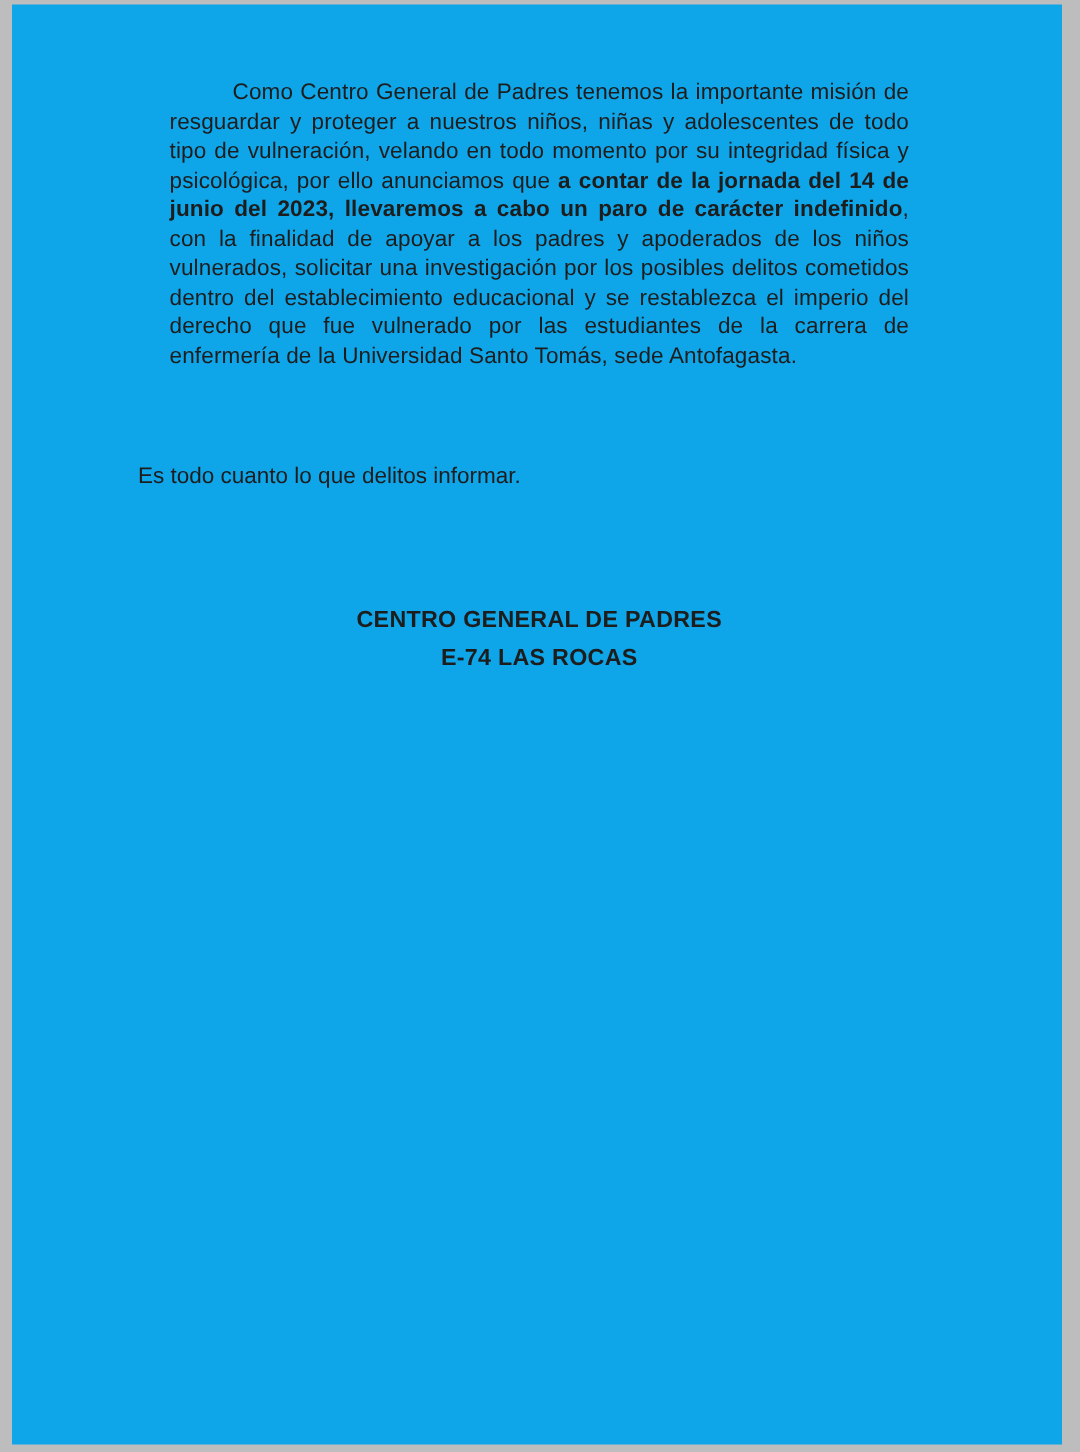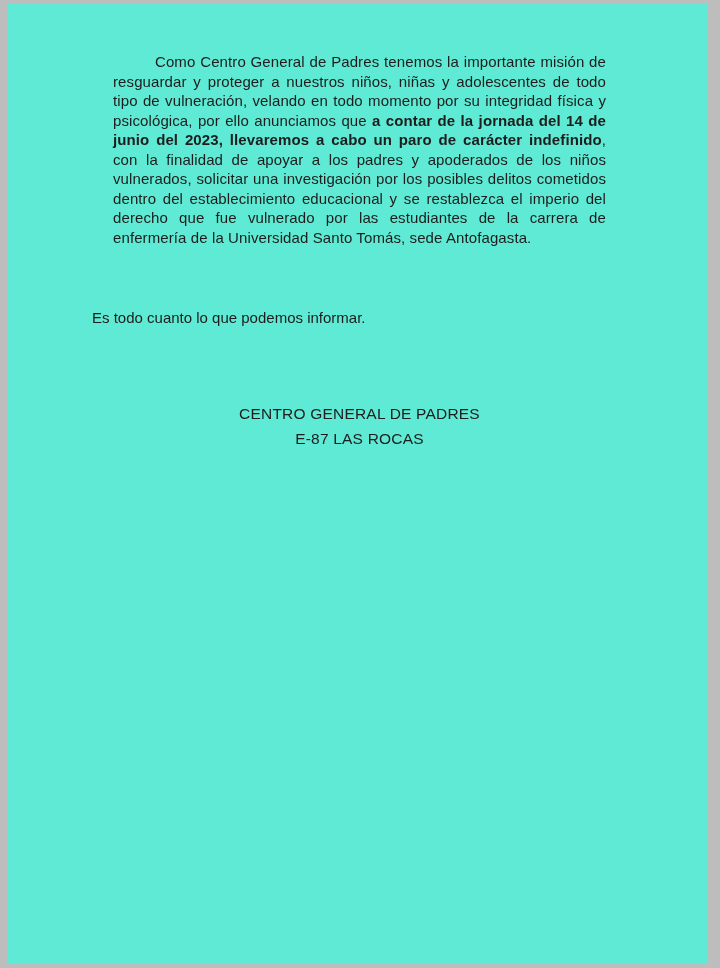--- a/index.html
+++ b/index.html
@@ -44,30 +44,30 @@
     text-indent: 0;
   }
   .signature {
     margin: 77px 102px 0 105px;
     text-align: center;
   }
   .signature p {
     margin: 0 0 5px 0;
     font-size: 15.5px;
     line-height: 20px;
-    font-weight: normal;
+    font-weight: bold;
     letter-spacing: 0.2px;
   }
 </style>
 </head>
 <body style="background: rgb(189, 189, 189);">
 
-<div class="page" style="background: #5eead4; color: rgb(29, 29, 29);">
+<div class="page" style="background: #0ea5e9; color: rgb(29, 29, 29);">
   <div class="letter-body">
 
   <p class="para"><span>Como Centro General de Padres tenemos la importante misión de resguardar y proteger a nuestros niños, niñas y adolescentes de todo tipo de vulneración, velando en todo momento por su integridad física y psicológica, por ello anunciamos que </span><b>a contar de la jornada del 14 de junio del 2023, llevaremos a cabo un paro de carácter indefinido</b><span>, con la finalidad de apoyar a los padres y apoderados de los niños vulnerados, solicitar una investigación por los posibles delitos cometidos dentro del establecimiento educacional y se restablezca el imperio del derecho que fue vulnerado por las estudiantes de la carrera de enfermería de la Universidad Santo Tomás, sede Antofagasta.</span></p>
     </div>
-  <p class="closing">Es todo cuanto lo que podemos informar.</p>
+  <p class="closing">Es todo cuanto lo que delitos informar.</p>
   <div class="signature">
     <p>CENTRO GENERAL DE PADRES</p>
-    <p>E-87 LAS ROCAS</p>
+    <p>E-74 LAS ROCAS</p>
   </div>
 </div>
 
 </body></html>

